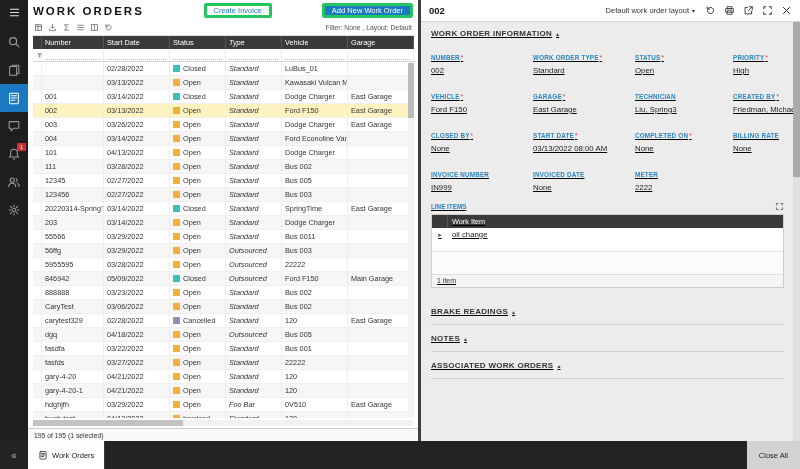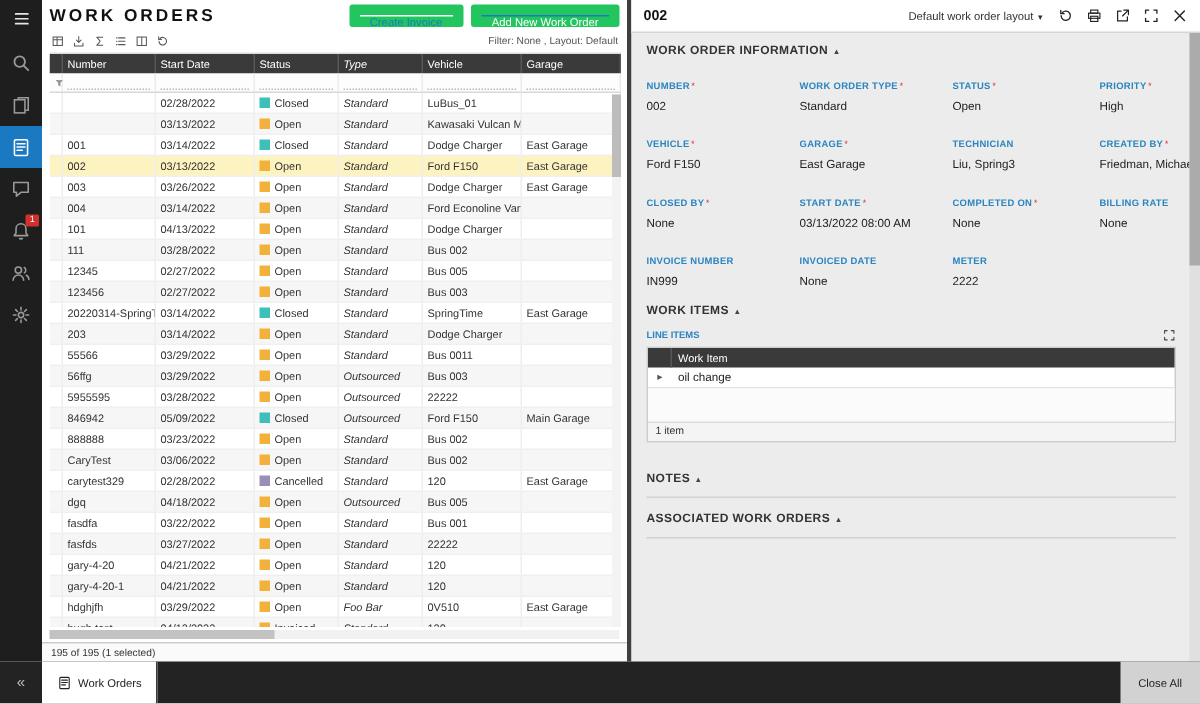--- a/index.html
+++ b/index.html
@@ -13,23 +13,23 @@
   .app-logo svg { width:13px; height:13px; }
   .side-item { position:relative; width:28px; height:28px; display:flex; align-items:center; justify-content:center; color:#9a9a9a; cursor:pointer; }
   .side-item.active { background:#1a79c0; color:#fff; }
   .side-item svg { width:14px; height:14px; }
   .badge { position:absolute; top:3px; right:2px; background:#d22f2f; color:#fff; font-size:6px; line-height:8px; min-width:9px; text-align:center; padding:0 1px; border-radius:1px; }
 
   
   .left-panel { position:absolute; left:28px; top:0; width:390px; height:441px; background:#fff; display:flex; flex-direction:column; }
   .lp-header { height:21px; display:flex; align-items:center; padding:0 5px; gap:5px; flex:none; }
   .page-title { font-size:11.5px; font-weight:bold; letter-spacing:2px; color:#111; margin-right:auto; }
-  .btn { font-size:7.5px; height:15px; padding:0 7px; border-radius:2px; border:7px solid #22c55e; cursor:pointer; font-family:inherit; }
+  .btn { font-size:7.5px; height:15px; padding:0 7px; border-radius:2px; border:3px solid #22c55e; cursor:pointer; font-family:inherit; }
   .btn.outline { background:#fff; color:#1a79c0; }
-  .btn.primary { background:#1a79c0; color:#fff; }
+  .btn.primary { background:#1a79c0; color:#fff;margin-left:45px; }
   .lp-toolbar { height:13px; display:flex; align-items:center; padding:0 6px; flex:none; }
   .tb-icons { display:flex; gap:5px; color:#555; align-items:center; }
   .tb-icons svg { width:9px; height:9px; cursor:pointer; }
   .filter-text { margin-left:auto; font-size:6.8px; color:#555; }
 
   .grid { margin:1px 4px 0 5px; flex:1; display:flex; flex-direction:column; overflow:hidden; position:relative; border-top:1px solid #ddd; }
   .g-head { display:flex; height:13px; background:#3a3a3a; flex:none; }
   .g-head .cell { color:#fff; font-size:7.3px; line-height:13px; padding-left:3px; border-right:1px solid #575757; overflow:hidden; white-space:nowrap; }
   .g-filter { display:flex; height:13px; background:#fdfdfd; border-bottom:1px solid #d8d8d8; flex:none; }
   .fcell { display:flex; align-items:center; gap:2px; padding:0 3px; border-right:1px solid #ebebeb; color:#999; }
@@ -57,38 +57,38 @@
   .divider { position:absolute; left:418px; top:0; width:3px; height:441px; background:#3f3f3f; }
 
   
   .right-panel { position:absolute; left:421px; top:0; width:379px; height:441px; background:#ececec; display:flex; flex-direction:column; }
   .rp-header { height:22px; background:#fff; border-bottom:1px solid #d5d5d5; display:flex; align-items:center; padding:0 8px; flex:none; }
   .rp-title { font-size:9.5px; font-weight:bold; color:#111; margin-right:auto; }
   .layout-select { display:flex; align-items:center; gap:3px; font-size:7.5px; color:#333; margin-right:10px; cursor:pointer; }
   .caret-down { font-size:6px; color:#333; }
   .rp-icons { display:flex; gap:8px; align-items:center; color:#222; }
   .rp-icons svg { width:11px; height:11px; cursor:pointer; }
-  .rp-body { flex:1; padding:7px 16px 16px 10px; overflow:hidden; position:relative; }
+  .rp-body { flex:1; padding:7px 16px 16px 10px; overflow:hidden; position:relative;text-decoration:underline; }
   .sec-head { display:flex; align-items:center; gap:4px; margin-bottom:8px; cursor:pointer; }
   .sec-label { font-size:8px; font-weight:bold; color:#333; letter-spacing:0.3px; }
   .sec-caret { font-size:6px; color:#444; }
   .fields { display:grid; grid-template-columns:96px 96px 92px 1fr; column-gap:6px; row-gap:10px; margin-bottom:10px; }
   .field-label { font-size:6.3px; font-weight:bold; color:#2a85c0; letter-spacing:0.2px; }
   .req { color:#d33; font-size:6.3px; margin-left:1px; }
   .field-value { font-size:7.8px; color:#222; margin-top:2px; white-space:nowrap; overflow:hidden; }
   .line-items { margin:1px 0 10px; }
   .li-head { display:flex; align-items:center; margin-bottom:3px; }
   .li-label { font-size:6.3px; font-weight:bold; color:#2a85c0; }
   .li-expand { margin-left:auto; color:#444; cursor:pointer; }
   .li-expand svg { width:9px; height:9px; }
   .wi-table { background:#fff; border:1px solid #ccc; }
   .wi-thead { display:flex; height:13px; background:#3a3a3a; }
   .wi-exp-col { width:16px; border-right:1px solid #575757; flex:none; }
   .wi-th { color:#fff; font-size:7.3px; line-height:13px; padding-left:4px; }
-  .wi-row { display:flex; height:14px; border-bottom:1px solid #e4e4e4; cursor:pointer; }
+  .wi-row { display:flex; height:24px; border-bottom:1px solid #e4e4e4; cursor:pointer; }
   .wi-row .exp { width:16px; text-align:center; font-size:7px; line-height:14px; color:#555; flex:none; }
   .wi-row .nm { font-size:7.8px; line-height:14px; color:#222; padding-left:4px; }
   .wi-spacer { height:22px; background:#fbfbfb; }
   .wi-footer { height:13px; font-size:7px; line-height:12px; color:#333; padding-left:5px; border-top:1px solid #ddd; background:#f4f4f4; }
   .collapsed-sec { display:flex; align-items:center; gap:4px; padding:9px 0 8px; border-bottom:1px solid #d2d2d2; cursor:pointer; }
   .rp-scroll { position:absolute; right:0; top:0; width:7px; height:100%; background:#e0e0e0; cursor:pointer; }
   .rp-thumb { width:100%; height:155px; background:#ababab; }
 
   
   .bottom-bar { position:absolute; left:0; top:441px; width:800px; height:28px; background:#232323; display:flex; align-items:stretch; }
@@ -745,24 +745,20 @@
         </div>
 
         <div class="field">
           <div class="field-label-row"><span class="field-label">METER</span></div>
           <div class="field-value">2222</div>
         </div>
 
 
     </div>
 
-    <div class="sec-head">
-      <span class="sec-label">WORK ITEMS</span>
-      <span class="sec-caret">▴</span>
-    </div>
 
     <div class="line-items">
       <div class="li-head">
         <span class="li-label">LINE ITEMS</span>
         <span class="li-expand">
             <svg viewBox="0 0 16 16">
               <use href="#expand-icon"></use>
             </svg>
           </span>
       </div>
@@ -775,20 +771,24 @@
           <div class="wi-row">
             <span class="exp">▸</span>
             <span class="nm">oil change</span>
           </div>
 
         <div class="wi-spacer"></div>
         <div class="wi-footer">1 item</div>
       </div>
     </div>
 
+      <div class="collapsed-sec">
+        <span class="sec-label">BRAKE READINGS</span>
+        <span class="sec-caret">▴</span>
+      </div>
 
       <div class="collapsed-sec">
         <span class="sec-label">NOTES</span>
         <span class="sec-caret">▴</span>
       </div>
 
       <div class="collapsed-sec">
         <span class="sec-label">ASSOCIATED WORK ORDERS</span>
         <span class="sec-caret">▴</span>
       </div>

